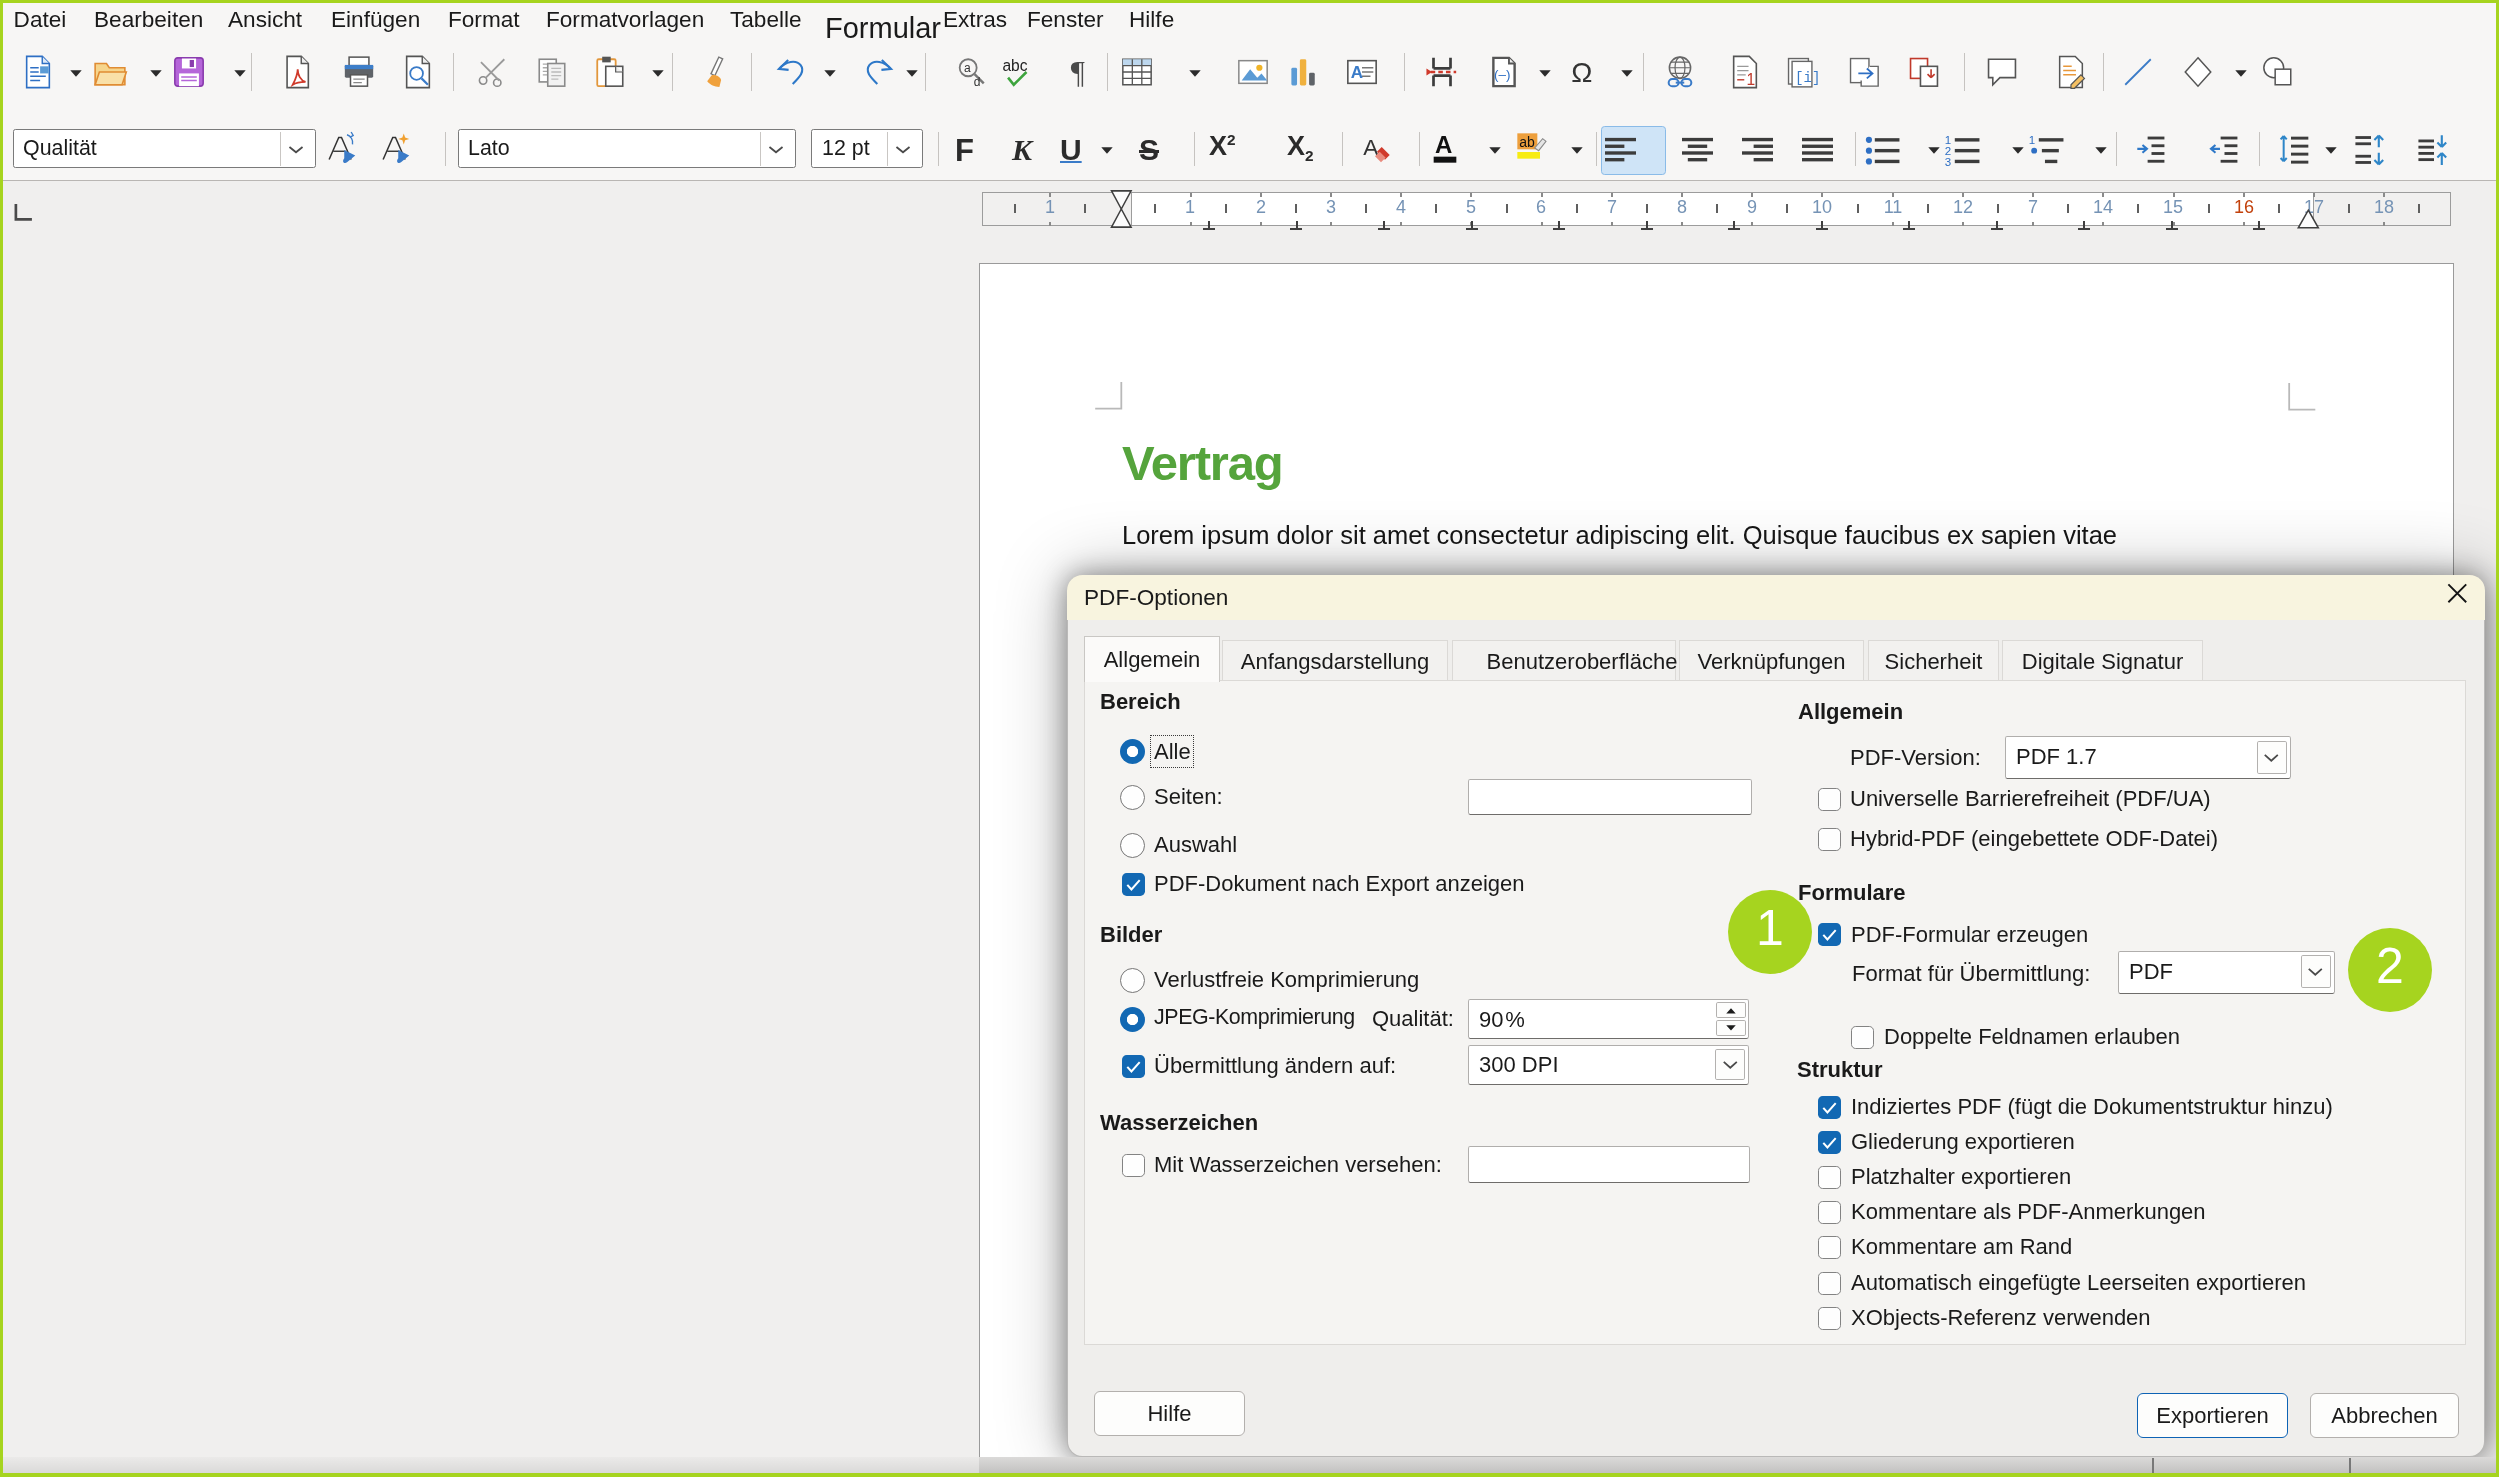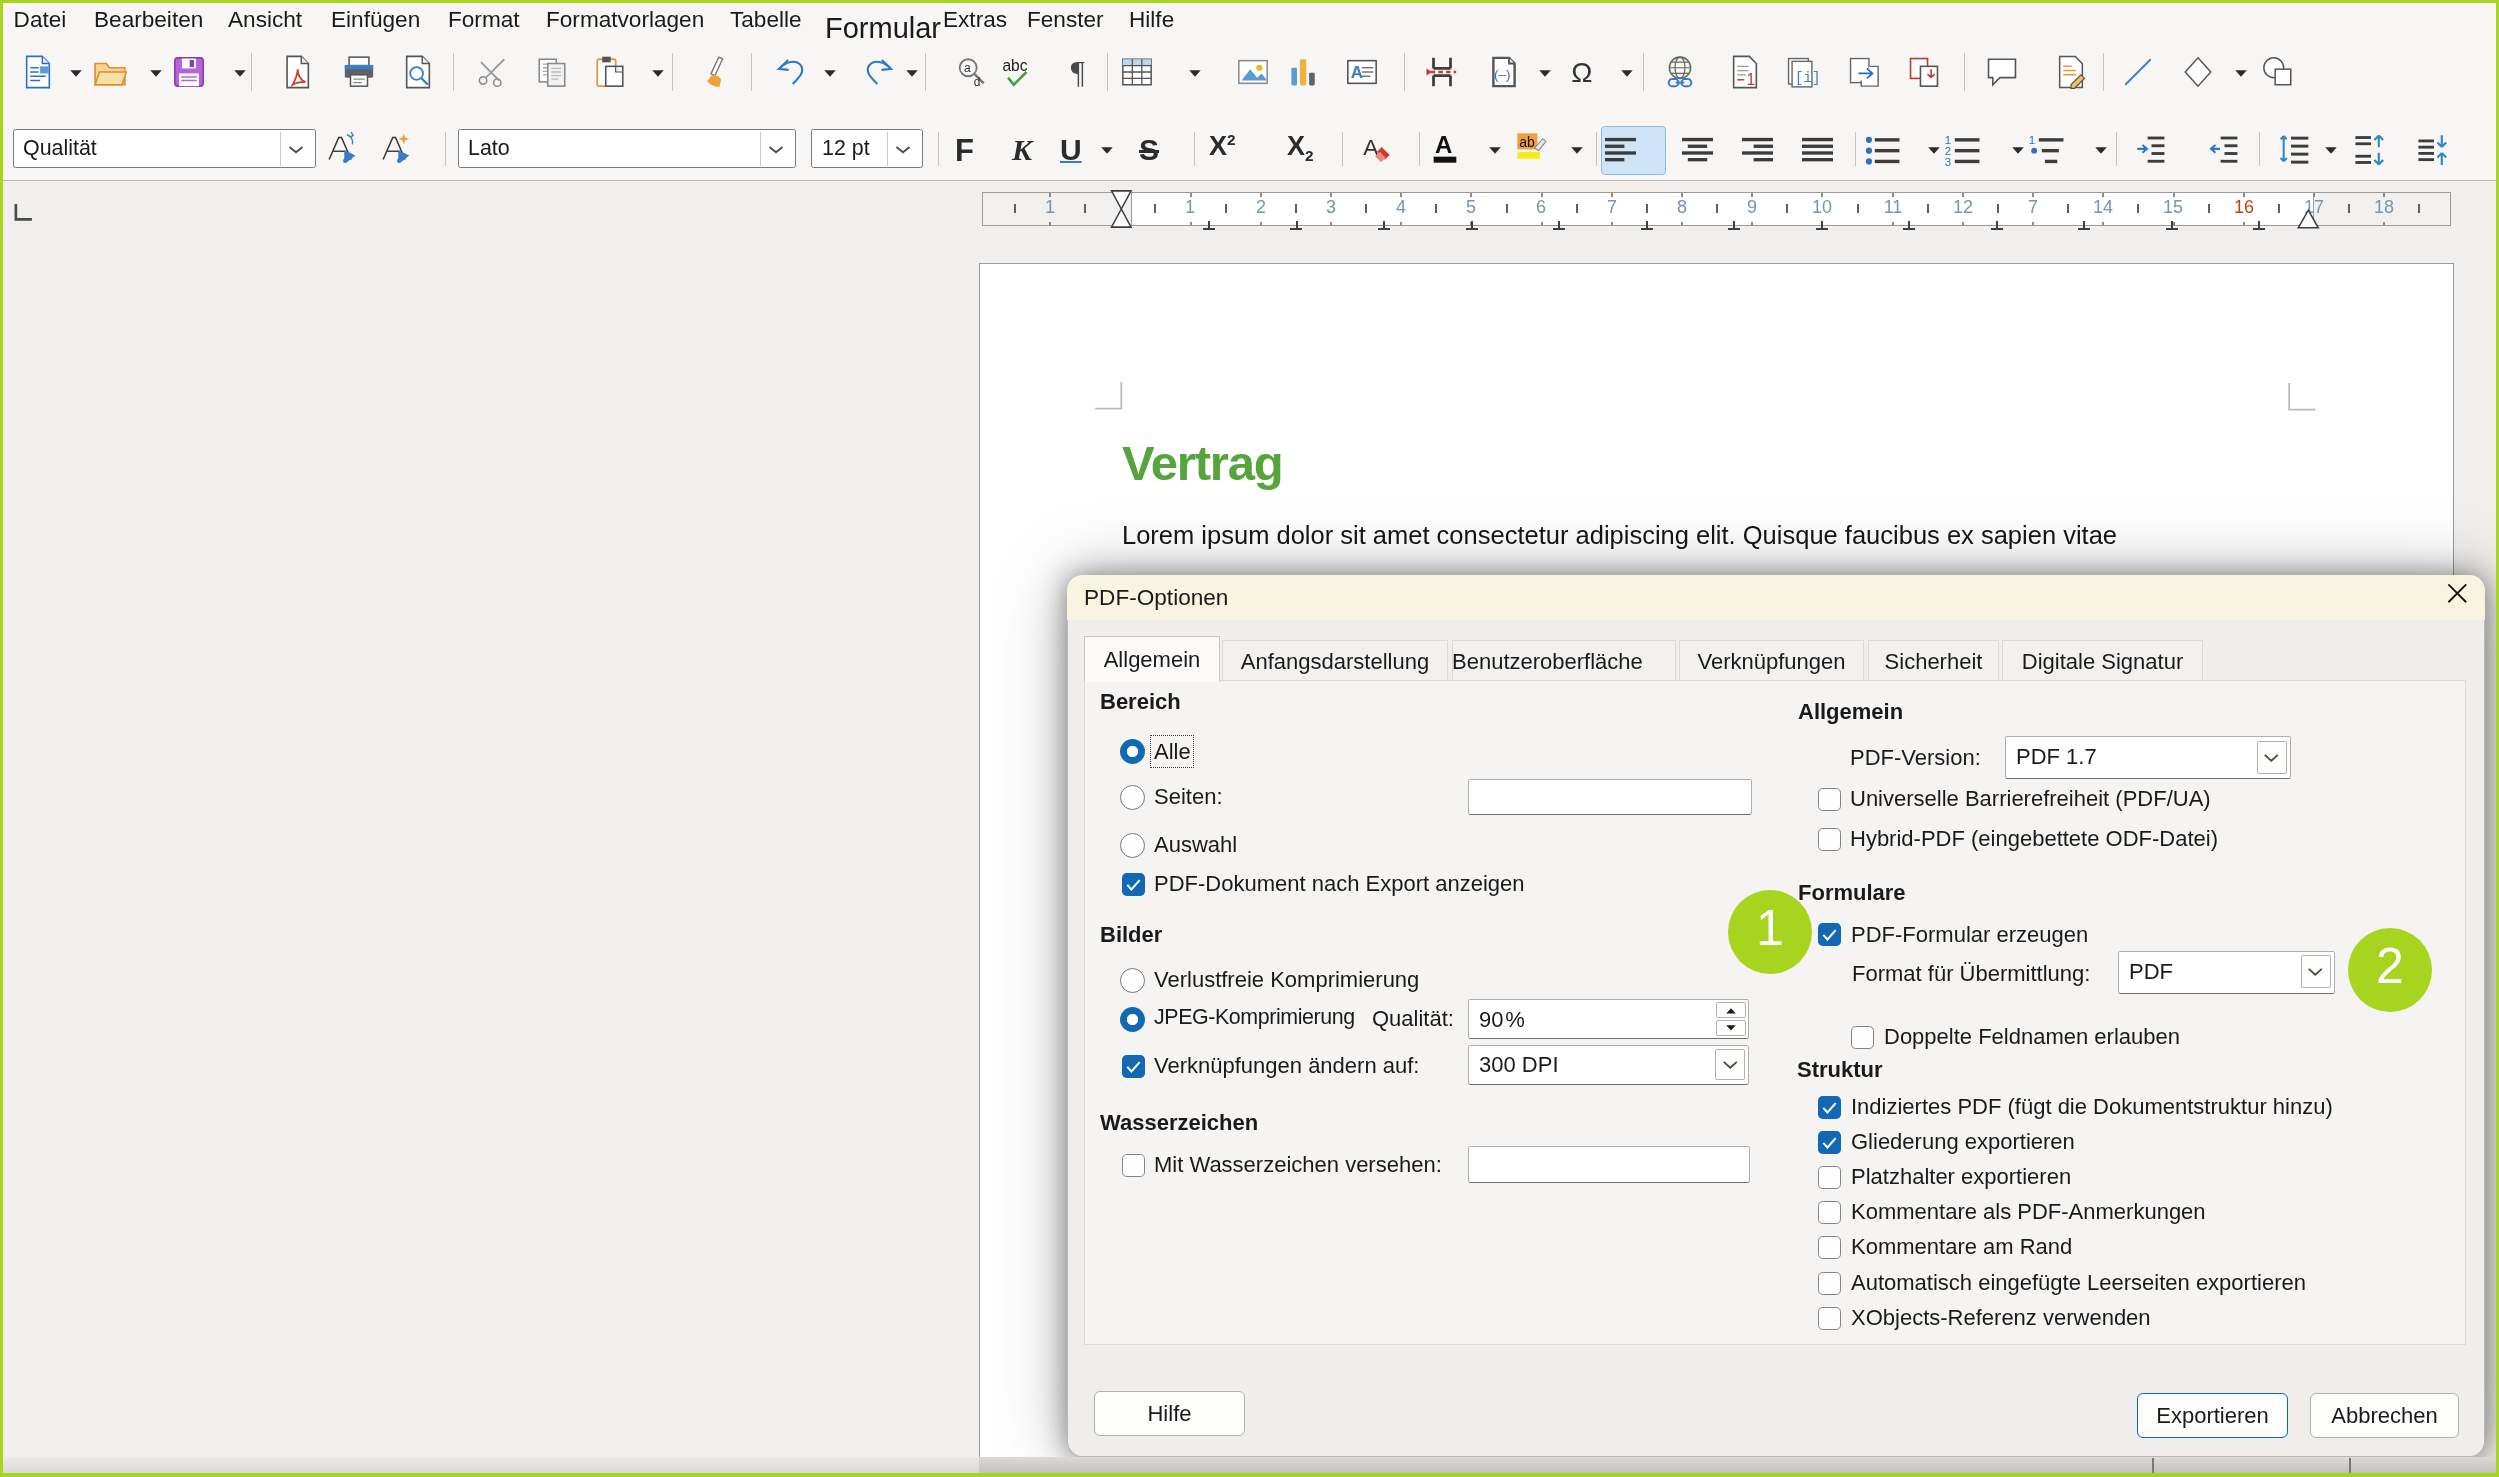--- a/index.html
+++ b/index.html
@@ -498,21 +498,21 @@
 <div class="t" style="left:1084px;top:585px;font-size:22.6px">PDF-Optionen</div>
 <svg class="a" style="left:2446px;top:582px" width="22.6" height="22.6" viewBox="0 0 38 38">
     <path d="M4 4l30 30M34 4L4 34" stroke="#151515" stroke-width="3.2"></path>
   </svg>
 <div class="a" style="left:1084px;top:680px;width:1382px;height:665px;background:#f5f4f2;border:1.2px solid #dbd9d6"></div>
 <div class="a" style="left:1084px;top:636px;width:136px;height:46px;background:#fbfaf9;border:1.2px solid #c9c7c4;border-bottom:none"></div>
 <div class="t" style="left:1084px;top:647px;width:136px;text-align:center;font-size:22px">Allgemein</div>
 <div class="a" style="left:1222px;top:640px;width:226px;height:40px;background:#f2f1ef;border:1.2px solid #dbd9d6;border-bottom:none"></div>
 <div class="t" style="left:1222px;top:649px;width:226px;text-align:center;font-size:22px">Anfangsdarstellung</div>
 <div class="a" style="left:1452px;top:640px;width:224px;height:40px;background:#f2f1ef;border:1.2px solid #dbd9d6;border-bottom:none"></div>
-<div class="t" style="left:1452px;top:649px;width:224px;text-align:left;font-size:22px">Benutzeroberfläche</div>
+<div class="t" style="left:1452px;top:649px;width:260px;text-align:center;font-size:22px">Benutzeroberfläche</div>
 <div class="a" style="left:1679px;top:640px;width:185px;height:40px;background:#f2f1ef;border:1.2px solid #dbd9d6;border-bottom:none"></div>
 <div class="t" style="left:1679px;top:649px;width:185px;text-align:center;font-size:22px">Verknüpfungen</div>
 <div class="a" style="left:1868px;top:640px;width:131px;height:40px;background:#f2f1ef;border:1.2px solid #dbd9d6;border-bottom:none"></div>
 <div class="t" style="left:1868px;top:649px;width:131px;text-align:center;font-size:22px">Sicherheit</div>
 <div class="a" style="left:2002px;top:640px;width:201px;height:40px;background:#f2f1ef;border:1.2px solid #dbd9d6;border-bottom:none"></div>
 <div class="t" style="left:2002px;top:649px;width:201px;text-align:center;font-size:22px">Digitale Signatur</div>
 <div class="t b" style="left:1100px;top:689px;font-size:22px">Bereich</div>
 <div class="radio on" style="left:1120px;top:739px"></div>
 <div class="t" style="left:1154px;top:739px;font-size:22px">Alle</div>
 <div class="a" style="left:1150px;top:735px;width:44px;height:33px;border:1.2px dotted #3a3a3a"></div>
@@ -539,21 +539,21 @@
     <path d="M10 2L18 11H2z" fill="#1c1c1c"></path>
   </svg>
 <div class="a" style="left:1716px;top:1020px;width:30px;height:16px;border:1.2px solid #b3b1af;border-radius:1.8px;background:#fdfdfc"></div>
 <svg class="a" style="left:1725px;top:1024px" width="12" height="7.7" viewBox="0 0 20 13">
     <path d="M10 11L2 2h16z" fill="#1c1c1c"></path>
   </svg>
 <div class="cbon" style="left:1122px;top:1055px"></div>
 <svg class="a" style="left:1122px;top:1055px" width="23" height="23" viewBox="0 0 39 39">
     <path d="M9 20l7 8 14-16" fill="none" stroke="#fff" stroke-width="3.4"></path>
   </svg>
-<div class="t" style="left:1154px;top:1053px;font-size:22px">Verknüpfungen ändern auf:</div>
+<div class="t" style="left:1154px;top:1053px;font-size:22px">Übermittlung ändern auf:</div>
 <div class="fld" style="left:1468px;top:1045px;width:281px;height:40px"></div>
 <div class="t" style="left:1479px;top:1052px;font-size:22px">300 DPI</div>
 <div class="a" style="left:1715px;top:1049px;width:30px;height:31px;border:1.2px solid #b3b1af;border-radius:1.8px;background:#fdfdfc"></div>
 <svg class="a" style="left:1722px;top:1060px" width="16.6" height="9.5" viewBox="0 0 28 16">
     <path d="M3 3l11 10 11-10" fill="none" stroke="#4a4a4a" stroke-width="3"></path>
   </svg>
 <div class="t b" style="left:1100px;top:1110px;font-size:22px">Wasserzeichen</div>
 <div class="cb" style="left:1122px;top:1154px"></div>
 <div class="t" style="left:1154px;top:1152px;font-size:22px">Mit Wasserzeichen versehen:</div>
 <div class="fld" style="left:1468px;top:1146px;width:282px;height:37px"></div>

